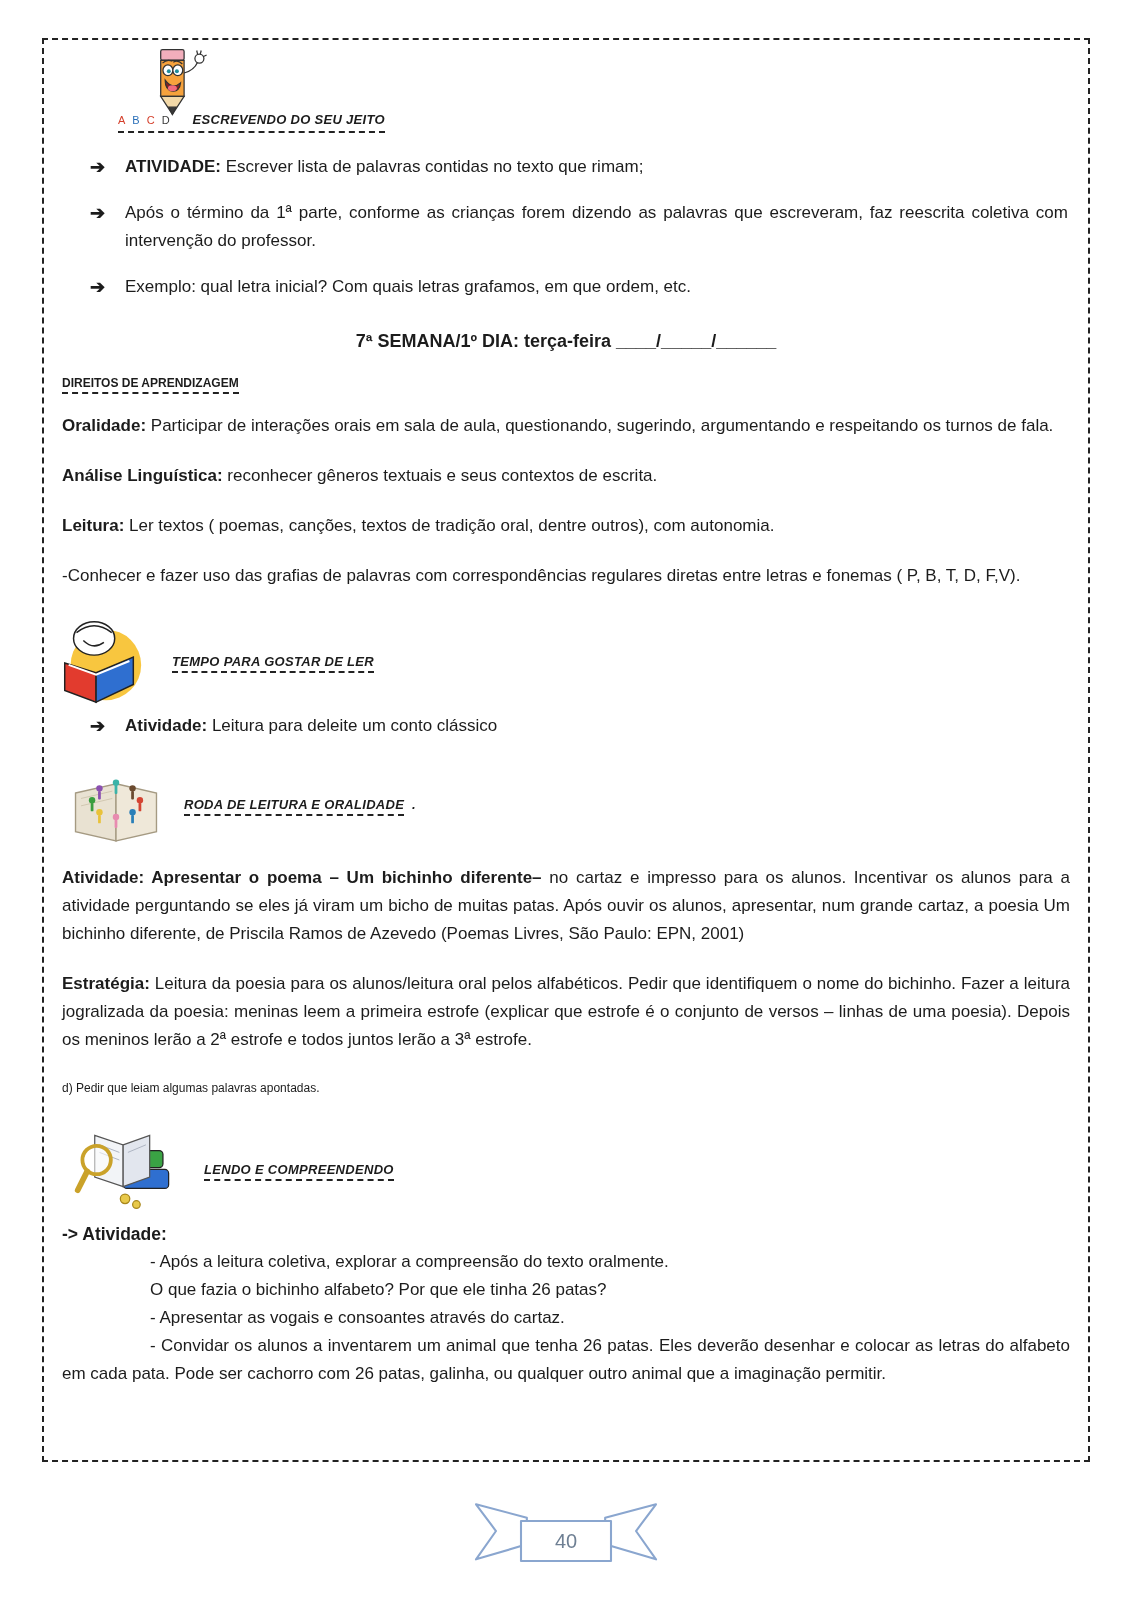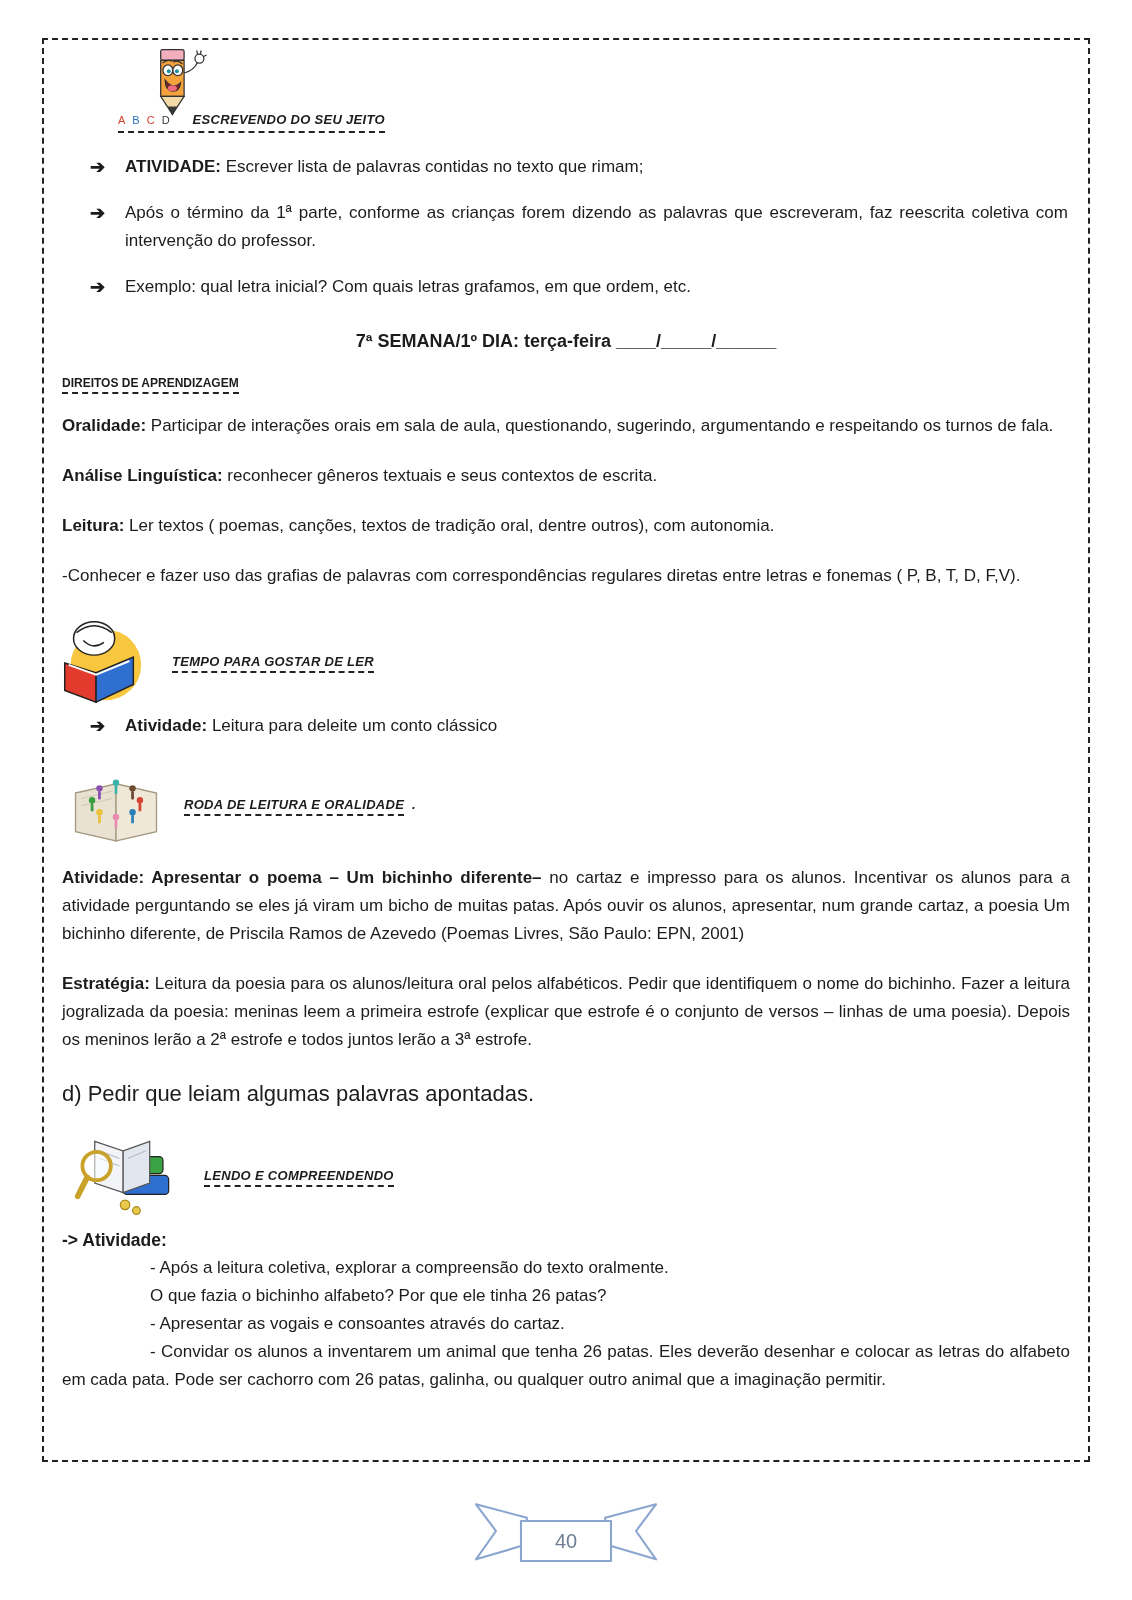--- a/index.html
+++ b/index.html
@@ -45,21 +45,21 @@
   .sect-head { margin-top: 24px; font-size: 12px; font-weight: bold; }
   .dash-underline { border-bottom: 2px dashed #222; padding-bottom: 2px; }
   .para { margin-top: 22px; font-size: 17px; line-height: 28px; text-align: justify; }
   
   .icon-row { display: flex; align-items: center; }
   .icon-row .h1 { margin-left: 22px; }
   .row-tempo { margin-top: 22px; margin-left: -12px; }
   .row-roda  { margin-top: 18px; margin-left: 8px; }
   .row-lendo { margin-top: 22px; margin-left: 8px; }
   .tempo-bullet { margin-top: 2px; margin-left: 28px; }
-  .d-line { margin-top: 26px; font-size: 22px; line-height: 28px; }
+  .d-line { margin-top: 20px; font-size: 12px; line-height: 28px; }
   
   .act-label { margin-top: 6px; font-weight: bold; font-size: 17.5px; line-height: 28px; }
   .act-line { font-size: 17px; line-height: 28px; text-indent: 88px; }
   .act-line.justify { text-align: justify; }
   
   .ribbon {
     position: absolute; left: 50%; top: 1486px;
     transform: translateX(-50%);
   }
 </style>

